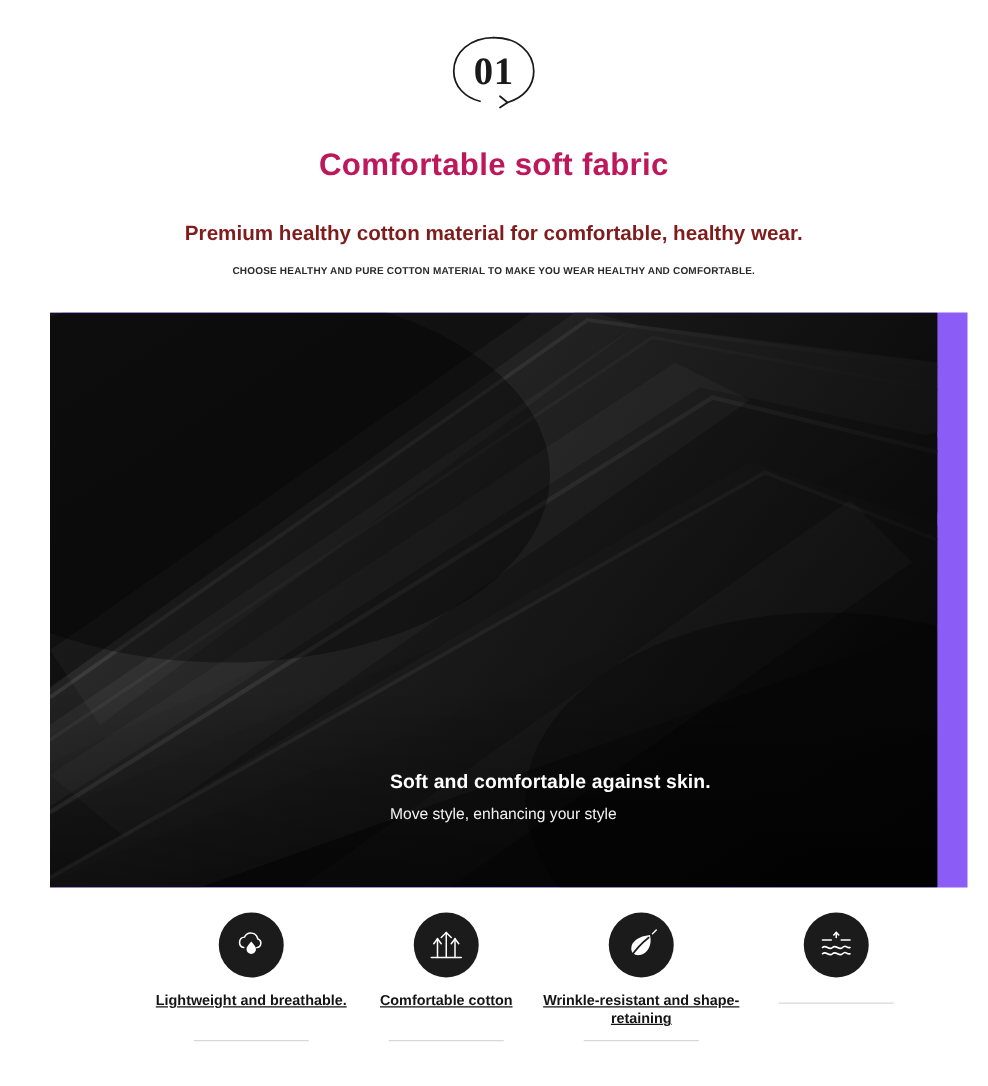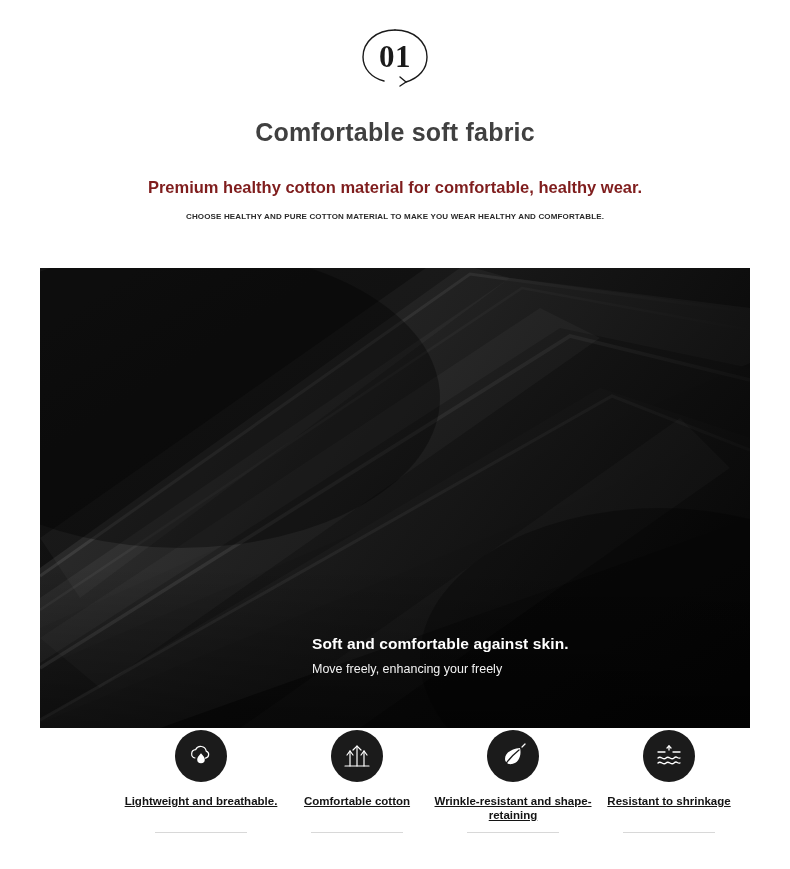--- a/index.html
+++ b/index.html
@@ -55,21 +55,21 @@
 
   
   .title {
     position: absolute;
     top: 118px;
     left: 0;
     width: 790px;
     text-align: center;
     font-size: 25px;
     font-weight: bold;
-    color: #404040;
+    color: #be185d;
     letter-spacing: 0.2px;
   }
   .subtitle {
     position: absolute;
     top: 178px;
     left: 0;
     width: 790px;
     text-align: center;
     font-size: 16.5px;
     font-weight: bold;
@@ -83,26 +83,27 @@
     text-align: center;
     font-size: 8px;
     font-weight: bold;
     color: #2a2a2a;
     letter-spacing: 0.15px;
   }
 
   
   .hero {
     position: absolute;
-    top: 268px;
+    top: 250px;
     left: 40px;
     width: 710px;
     height: 460px;
     overflow: hidden;
-    background: #6d28d9;
+    background: #8b5cf6;
+    padding-left: 24px;
   }
   .hero-canvas {
     position: absolute;
     inset: 0;
   }
   .hero-text {
     position: absolute;
     left: 272px;
     bottom: 52px;
     color: #ffffff;
@@ -238,21 +239,21 @@
       <path d="M0 370 L500 40 L560 70 L60 420 Z" fill="#ffffff" opacity="0.03"></path>
       <path d="M200 460 L640 150 L690 200 L320 460 Z" fill="#ffffff" opacity="0.022"></path>
 
       <ellipse cx="140" cy="130" rx="260" ry="150" fill="#000000" opacity="0.35"></ellipse>
       <ellipse cx="620" cy="390" rx="240" ry="150" fill="#000000" opacity="0.3"></ellipse>
       <rect x="0" y="300" width="710" height="160" fill="url(#gShadow)" opacity="0.55"></rect>
     </svg>
 
     <div class="hero-text">
       <div class="hero-line1">Soft and comfortable against skin.</div>
-      <div class="hero-line2">Move freely, enhancing your freely</div>
+      <div class="hero-line2">Move style, enhancing your style</div>
     </div>
   </div>
 
   <div class="features">
 
     <div class="feature f0">
       <div class="feature-icon">
         <svg width="30" height="30" viewBox="0 0 30 30">
           <path d="M9 17 a4.2 4.2 0 0 1 0.6 -8.3 a5.6 5.6 0 0 1 10.6 1.4 a3.6 3.6 0 0 1 -0.8 7" fill="none" stroke="#ffffff" stroke-width="1.2" stroke-linecap="round"></path>
           <path d="M15 12.2 c2.6 3 3.8 4.4 3.8 6.2 a3.8 3.8 0 0 1 -7.6 0 c0 -1.8 1.2 -3.2 3.8 -6.2 Z" fill="#ffffff"></path>
@@ -298,18 +299,17 @@
           <g stroke="#ffffff" stroke-width="1.3" fill="none" stroke-linecap="round">
             <path d="M5 12 L12 12"></path>
             <path d="M20 12 L27 12"></path>
             <path d="M5 18 c3 -3 5 3 8 0 s5 3 8 0 s3 1 6 0"></path>
             <path d="M5 23 c3 -3 5 3 8 0 s5 3 8 0 s3 1 6 0"></path>
             <path d="M16 6 L16 10"></path>
             <path d="M14 8 L16 6 L18 8"></path>
           </g>
         </svg>
       </div>
-      <div class="feature-label">Resistant to shrinkage</div>
       <div class="feature-rule"></div>
     </div>
 
   </div>
 </div>
 
 </body></html>

